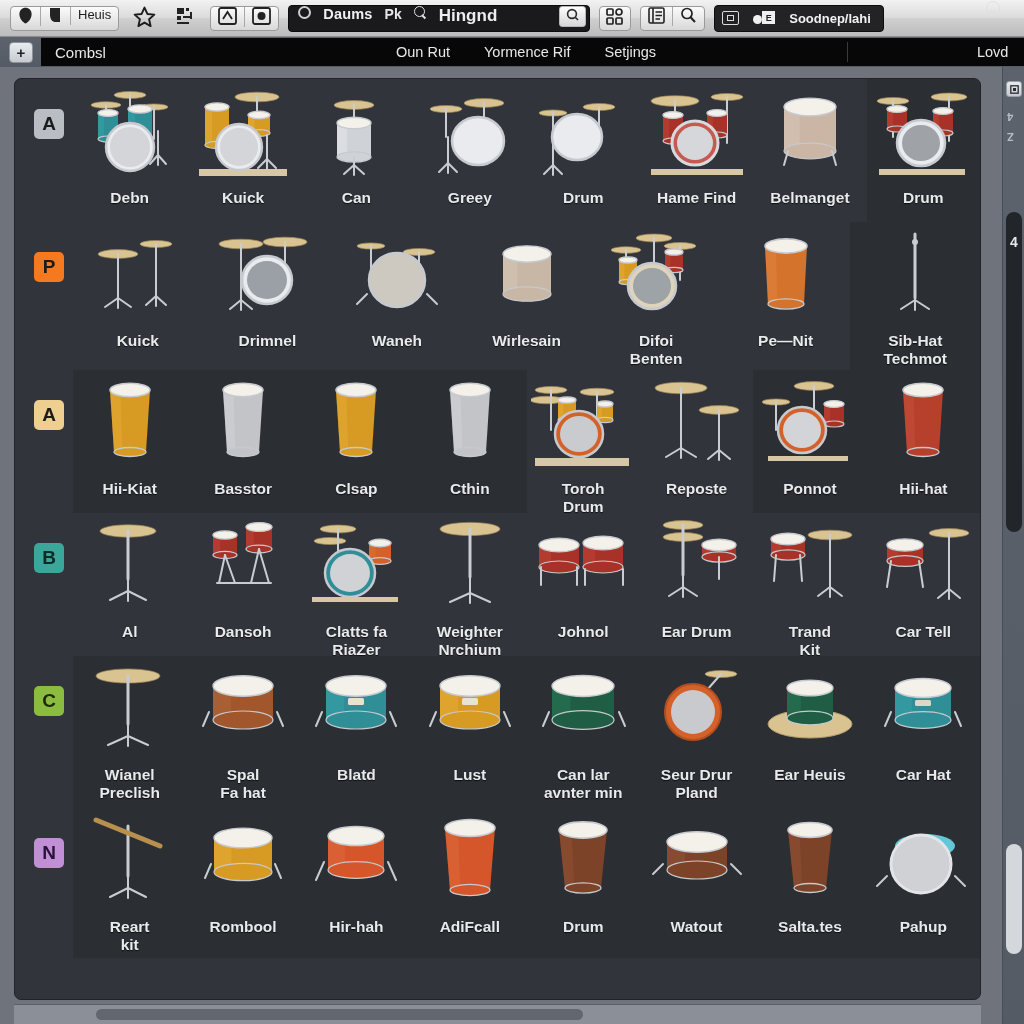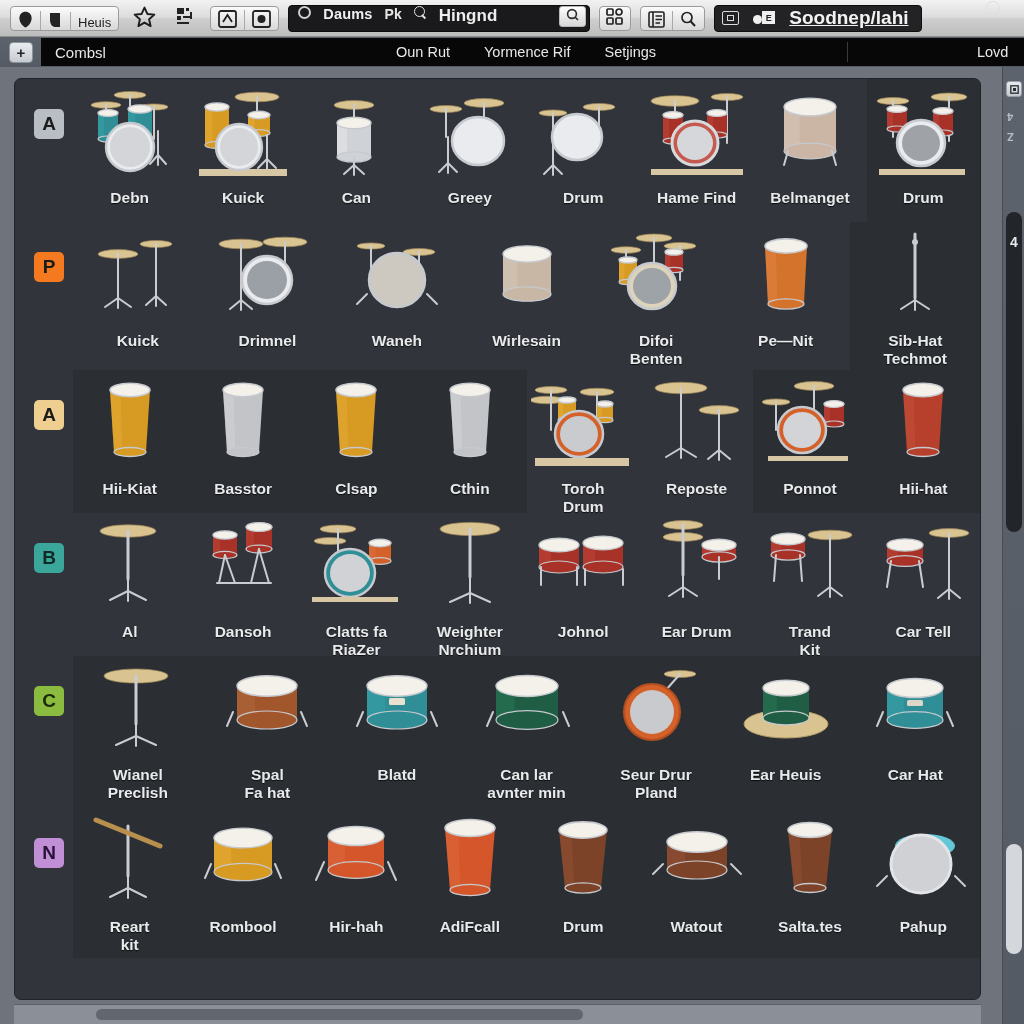--- a/index.html
+++ b/index.html
@@ -11,21 +11,21 @@
   }
   .app { position: relative; width: 1024px; height: 1024px; }
 
   
   .toolbar {
     position: absolute; left: 0; top: 0; width: 1024px; height: 37px;
     background: linear-gradient(180deg,#f2f2f2 0%,#dcdcdc 48%,#cfcfcf 52%,#bcbcbc 100%);
     border-bottom: 1px solid #8d8d8d;
     display: flex; align-items: center; gap: 9px; padding: 0 10px;
   }
-  .btn-group { display: flex; align-items: flex-end; height: 25px;
+  .btn-group { display: flex; align-items: flex-start; height: 25px;
     border: 1px solid #9a9a9a; border-radius: 4px; overflow: hidden;
     background: linear-gradient(180deg,#fbfbfb,#d8d8d8); }
   .btn-group > .b { display: flex; align-items: center; justify-content: center;
     min-width: 30px; padding: 0 7px; border-right: 1px solid #a8a8a8;
     font-size: 13px; color: #1d1d1d; }
   .btn-group > .b:last-child { border-right: none; }
   .btn-solo { display: flex; align-items: center; justify-content: center;
     height: 25px; min-width: 30px; padding: 0 6px;
     border: 1px solid #9a9a9a; border-radius: 4px;
     background: linear-gradient(180deg,#fbfbfb,#d8d8d8); }
@@ -48,21 +48,21 @@
   .mag::before { content:""; position:absolute; left:0; top:0; width:9px; height:9px;
     border:1.6px solid #e3e3e3; border-radius:50%; }
   .mag::after { content:""; position:absolute; left:8px; top:8px; width:5px; height:1.6px;
     background:#e3e3e3; transform: rotate(45deg); transform-origin: left center; }
   .search-endbtn { margin-left:auto; width: 27px; height: 21px; border-radius: 3px;
     background: linear-gradient(180deg,#fdfdfd,#d6d6d6); border:1px solid #b7b7b7;
     display:flex; align-items:center; justify-content:center; }
 
   .darkpill { display:flex; align-items:center; gap:14px; height:27px;
     background:#232326; border:1px solid #0d0d0d; border-radius:4px; padding: 0 12px 0 7px; }
-  .darkpill .t { color:#f2f2f2; font-size:19px; font-weight:600;text-decoration:underline; }
+  .darkpill .t { color:#f2f2f2; font-size:13px; font-weight:600; }
   .mini-sq { width:17px; height:14px; border:1.6px solid #dcdcdc; border-radius:2px;
     display:flex; align-items:center; justify-content:center; }
   .mini-sq i { width:7px; height:6px; border:1.4px solid #dcdcdc; font-style:normal; }
   .tagicon { position:relative; width:22px; height:14px; }
   .tagicon .dot { position:absolute; left:0; top:4px; width:9px; height:9px;
     border-radius:50%; background:#f0f0f0; }
   .tagicon .sq { position:absolute; left:9px; top:0; width:13px; height:13px;
     background:#efefef; color:#232326; font-size:9px; font-weight:700;
     display:flex; align-items:center; justify-content:center; }
 
@@ -805,20 +805,32 @@
     <ellipse cx="52" cy="24" rx="30" ry="10.200000000000001" fill="#f3f1ea" stroke="#c6c9ce" stroke-width="1.4"></ellipse>
     <ellipse cx="52" cy="58" rx="30" ry="9" fill="#2f8e96" stroke="#c6c9ce" stroke-width="1.2"></ellipse>
                     <line x1="18" y1="50" x2="12" y2="64" stroke="#c9ccd1" stroke-width="2" stroke-linecap="round"></line>
                     <line x1="86" y1="50" x2="92" y2="64" stroke="#c9ccd1" stroke-width="2" stroke-linecap="round"></line>
                     <rect x="44" y="36" width="16" height="7" rx="1.5" fill="#e8e2cf"></rect>
                   </svg></div>
                 <div class="label">Blatd</div>
               </div>
               <div class="cell tile">
                 <div class="thumb"><svg width="104" height="92" viewBox="0 0 104 92">
+    <rect x="22" y="24" width="60" height="34" rx="2" fill="#d79a22"></rect>
+    <rect x="22" y="24" width="18" height="34" fill="#e8b13c" opacity=".45"></rect>
+    <ellipse cx="52" cy="24" rx="30" ry="10.200000000000001" fill="#f3f1ea" stroke="#c6c9ce" stroke-width="1.4"></ellipse>
+    <ellipse cx="52" cy="58" rx="30" ry="9" fill="#d79a22" stroke="#c6c9ce" stroke-width="1.2"></ellipse>
+                    <line x1="18" y1="50" x2="12" y2="64" stroke="#c9ccd1" stroke-width="2" stroke-linecap="round"></line>
+                    <line x1="86" y1="50" x2="92" y2="64" stroke="#c9ccd1" stroke-width="2" stroke-linecap="round"></line>
+                    <rect x="44" y="36" width="16" height="7" rx="1.5" fill="#e8e2cf"></rect>
+                  </svg></div>
+                <div class="label">Lust</div>
+              </div>
+              <div class="cell tile">
+                <div class="thumb"><svg width="104" height="92" viewBox="0 0 104 92">
     <rect x="21" y="24" width="62" height="34" rx="2" fill="#1f5e44"></rect>
     <rect x="21" y="24" width="18.599999999999998" height="34" fill="#2b7c5a" opacity=".45"></rect>
     <ellipse cx="52" cy="24" rx="31" ry="10.540000000000001" fill="#f3f1ea" stroke="#c6c9ce" stroke-width="1.4"></ellipse>
     <ellipse cx="52" cy="58" rx="31" ry="9.299999999999999" fill="#1f5e44" stroke="#c6c9ce" stroke-width="1.2"></ellipse>
                     <line x1="18" y1="50" x2="12" y2="64" stroke="#c9ccd1" stroke-width="2" stroke-linecap="round"></line>
                     <line x1="88" y1="50" x2="94" y2="64" stroke="#c9ccd1" stroke-width="2" stroke-linecap="round"></line>
                   </svg></div>
                 <div class="label">Can lar<br>avnter min</div>
               </div>
               <div class="cell tile">

